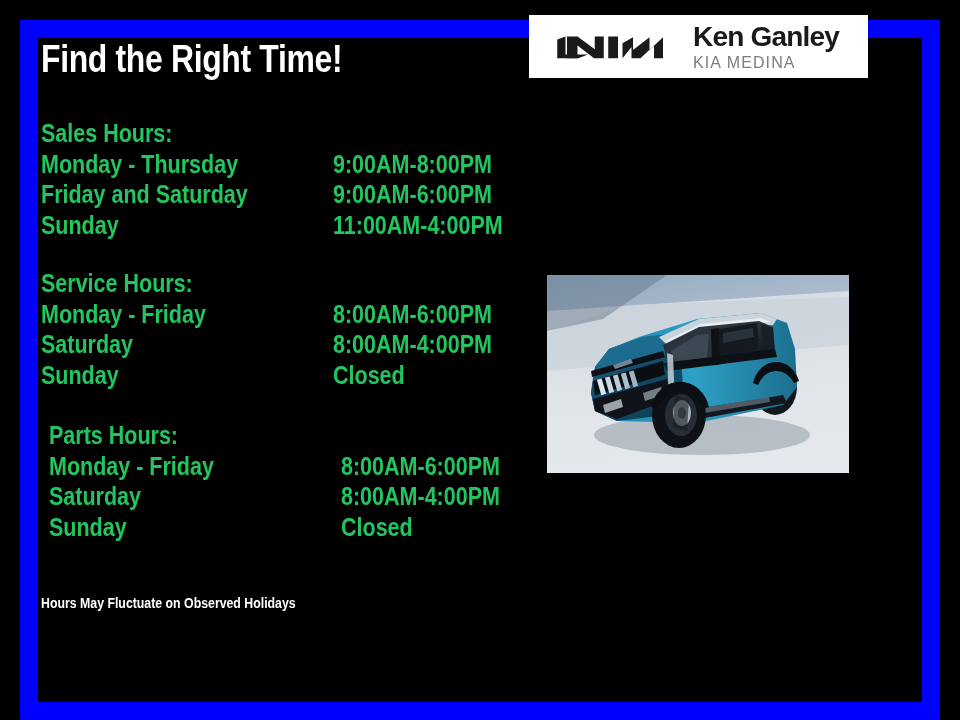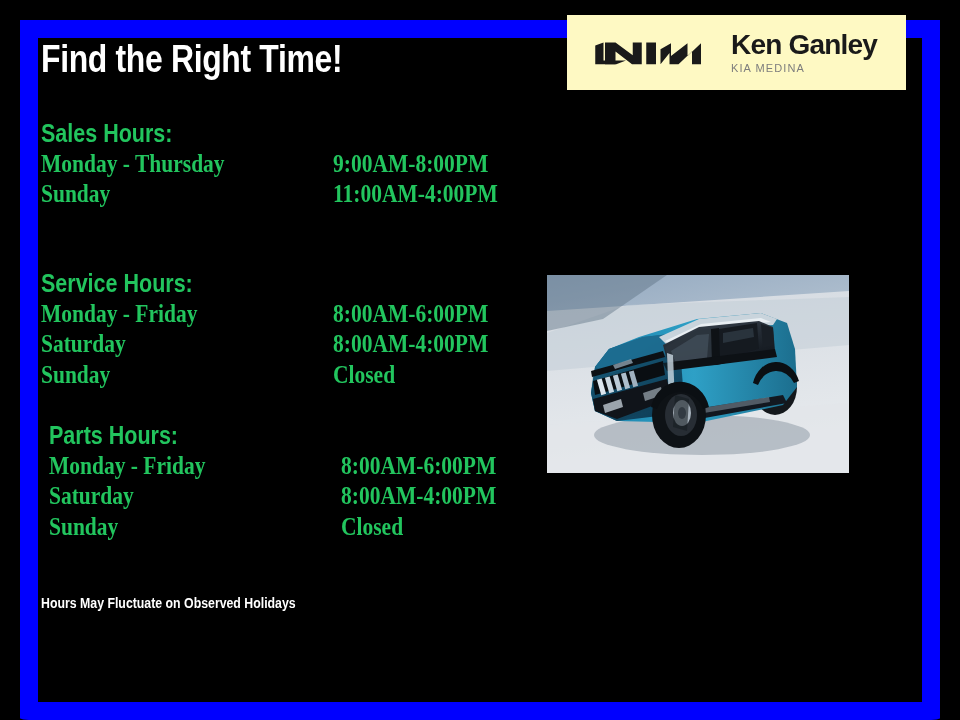--- a/index.html
+++ b/index.html
@@ -64,21 +64,20 @@
     white-space: nowrap;
     transform: scaleX(0.86);
     transform-origin: left center;
   }
   .block-heading {
     display: block;
   }
   .hours-row {
     position: relative;
     height: 30.5px;
-    font-family: Liberation Serif, serif;
   }
   .row-day {
     position: absolute;
     left: 0;
     top: 0;
   }
   .row-time {
     position: absolute;
     left: 292px;
     top: 0;
@@ -98,25 +97,24 @@
     white-space: nowrap;
     transform: scaleX(0.88);
     transform-origin: left center;
   }
   
   #logo-banner {
     position: absolute;
     left: 529px;
     top: 15px;
     width: 339px;
-    height: 75px;
-    background: #fef9c3;
+    height: 63px;
+    background: #ffffff;
     display: flex;
     align-items: center;
-    margin-left: 38px;
   }
   #kia-mark {
     margin-left: 26px;
     width: 114px;
     height: 30px;
     flex: none;
   }
   #logo-wordmark {
     margin-left: 24px;
     display: flex;
@@ -126,21 +124,21 @@
   }
   #ken-ganley {
     color: #1A1A1A;
     font-size: 28px;
     font-weight: bold;
     letter-spacing: -0.8px;
     white-space: nowrap;
   }
   #kia-medina {
     color: #7D7D7D;
-    font-size: 11px;
+    font-size: 16px;
     font-weight: normal;
     letter-spacing: 1.1px;
     margin-top: 4px;
     white-space: nowrap;
   }
   
   #vehicle-photo {
     position: absolute;
     left: 547px;
     top: 275px;
@@ -160,20 +158,24 @@
 
   <div id="inner-canvas"></div>
 
   <div id="title">Find the Right Time!</div>
 
   <div class="hours-block" id="block-sales">
     <span class="block-heading">Sales Hours:</span>
     <div class="hours-row">
       <span class="row-day">Monday - Thursday</span>
       <span class="row-time">9:00AM-8:00PM</span>
+    </div>
+    <div class="hours-row">
+      <span class="row-day">Friday and Saturday</span>
+      <span class="row-time">9:00AM-6:00PM</span>
     </div>
     <div class="hours-row">
       <span class="row-day">Sunday</span>
       <span class="row-time">11:00AM-4:00PM</span>
     </div>
   </div>
 
   <div class="hours-block" id="block-service">
     <span class="block-heading">Service Hours:</span>
     <div class="hours-row">

